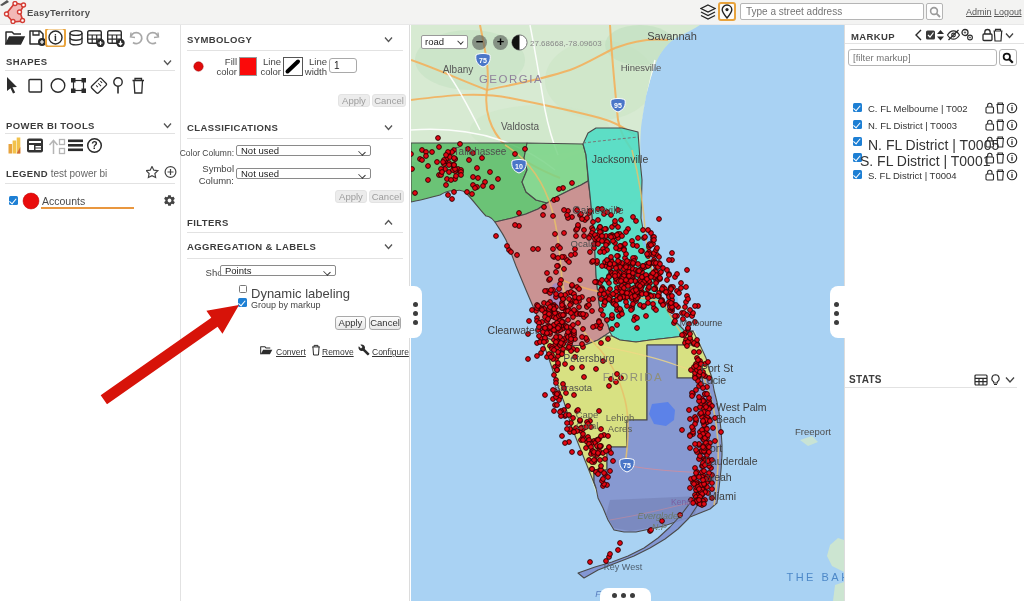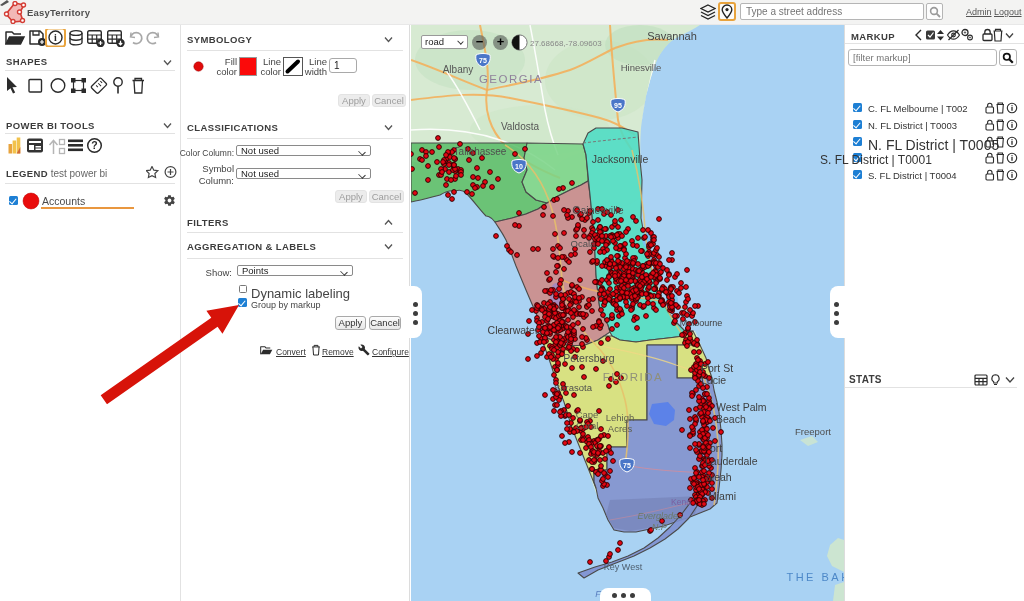--- a/index.html
+++ b/index.html
@@ -257,21 +257,21 @@
   <svg class="chev" style="left:384px;top:218px" viewBox="0 0 9 9">
       <path d="M1 6.5 L4.5 2.5 L8 6.5" fill="none" stroke="#555" stroke-width="1.3"></path>
     </svg>
   <div class="sep" style="left:187px;top:232px;width:216px"></div>
   <div class="mhead" style="top:241px">AGGREGATION &amp; LABELS</div>
   <svg class="chev" style="left:384px;top:242px" viewBox="0 0 9 9">
       <path d="M1 2.5 L4.5 6.5 L8 2.5" fill="none" stroke="#555" stroke-width="1.3"></path>
     </svg>
   <div class="sep" style="left:187px;top:258px;width:216px"></div>
   <div class="lbl" style="right:792px;top:267px;text-align:right">Show:</div>
-  <div class="nsel" style="left:237px;top:265px;width:116px">Points</div>
+  <div class="nsel" style="left:220px;top:265px;width:116px">Points</div>
   <div class="graycb" style="left:239px;top:285px"></div>
   <div class="lbl" style="left:251px;top:286px;font-size:13px">Dynamic labeling</div>
   <div class="bluecb" style="left:238px;top:298px"></div>
   <div class="lbl" style="left:251px;top:300px;font-size:9px">Group by markup</div>
   <div class="btn en" style="left:335px;top:316px;width:31px;height:14px;line-height:12px">Apply</div>
   <div class="btn en" style="left:369px;top:316px;width:32px;height:14px;line-height:12px">Cancel</div>
   <svg class="abs" style="left:260px;top:345px" width="13" height="11" viewBox="0 0 19 15">
     <path d="M1 13 L1 2 L7 2 L9 4 L15 4" fill="none" stroke="#2b2b2b" stroke-width="1.5" stroke-linejoin="round"></path>
     <path d="M1 13 L4.5 6.5 L18 6.5 L14.5 13 Z" fill="#2b2b2b"></path>
   </svg>
@@ -1738,21 +1738,21 @@
       <g transform="translate(11,0)">
           <path d="M0.5 2.5 L8 2.5 M2 2.5 L2 1 L6.5 1 L6.5 2.5 M1.2 2.5 L1.8 11 L6.7 11 L7.3 2.5"></path>
         </g>
       <g transform="translate(22,0)">
           <circle cx="5" cy="6" r="4.7"></circle>
           <path d="M5 5 L5 8.8 M5 3.2 L5 4.2" stroke-width="1.3"></path>
         </g>
     </g>
   </svg>
   <div class="bluecb" style="left:853px;top:153px"></div>
-  <div class="abs" style="left:820px;top:153px;font-size:12px;color:#333">S. FL District | T0001</div>
+  <div class="abs" style="left:860px;top:153px;font-size:14px;color:#333">S. FL District | T0001</div>
   <svg class="abs" style="left:985px;top:152px" width="34" height="12" viewBox="0 0 34 12">
     <g fill="none" stroke="#2b2b2b" stroke-width="1.1">
       <rect x="1" y="5" width="7.5" height="6" rx="1"></rect>
       <path d="M2.6 5 L2.6 3.4 A2.2 2.2 0 0 1 7 3.4 L7 5"></path>
       <g transform="translate(11,0)">
           <path d="M0.5 2.5 L8 2.5 M2 2.5 L2 1 L6.5 1 L6.5 2.5 M1.2 2.5 L1.8 11 L6.7 11 L7.3 2.5"></path>
         </g>
       <g transform="translate(22,0)">
           <circle cx="5" cy="6" r="4.7"></circle>
           <path d="M5 5 L5 8.8 M5 3.2 L5 4.2" stroke-width="1.3"></path>

